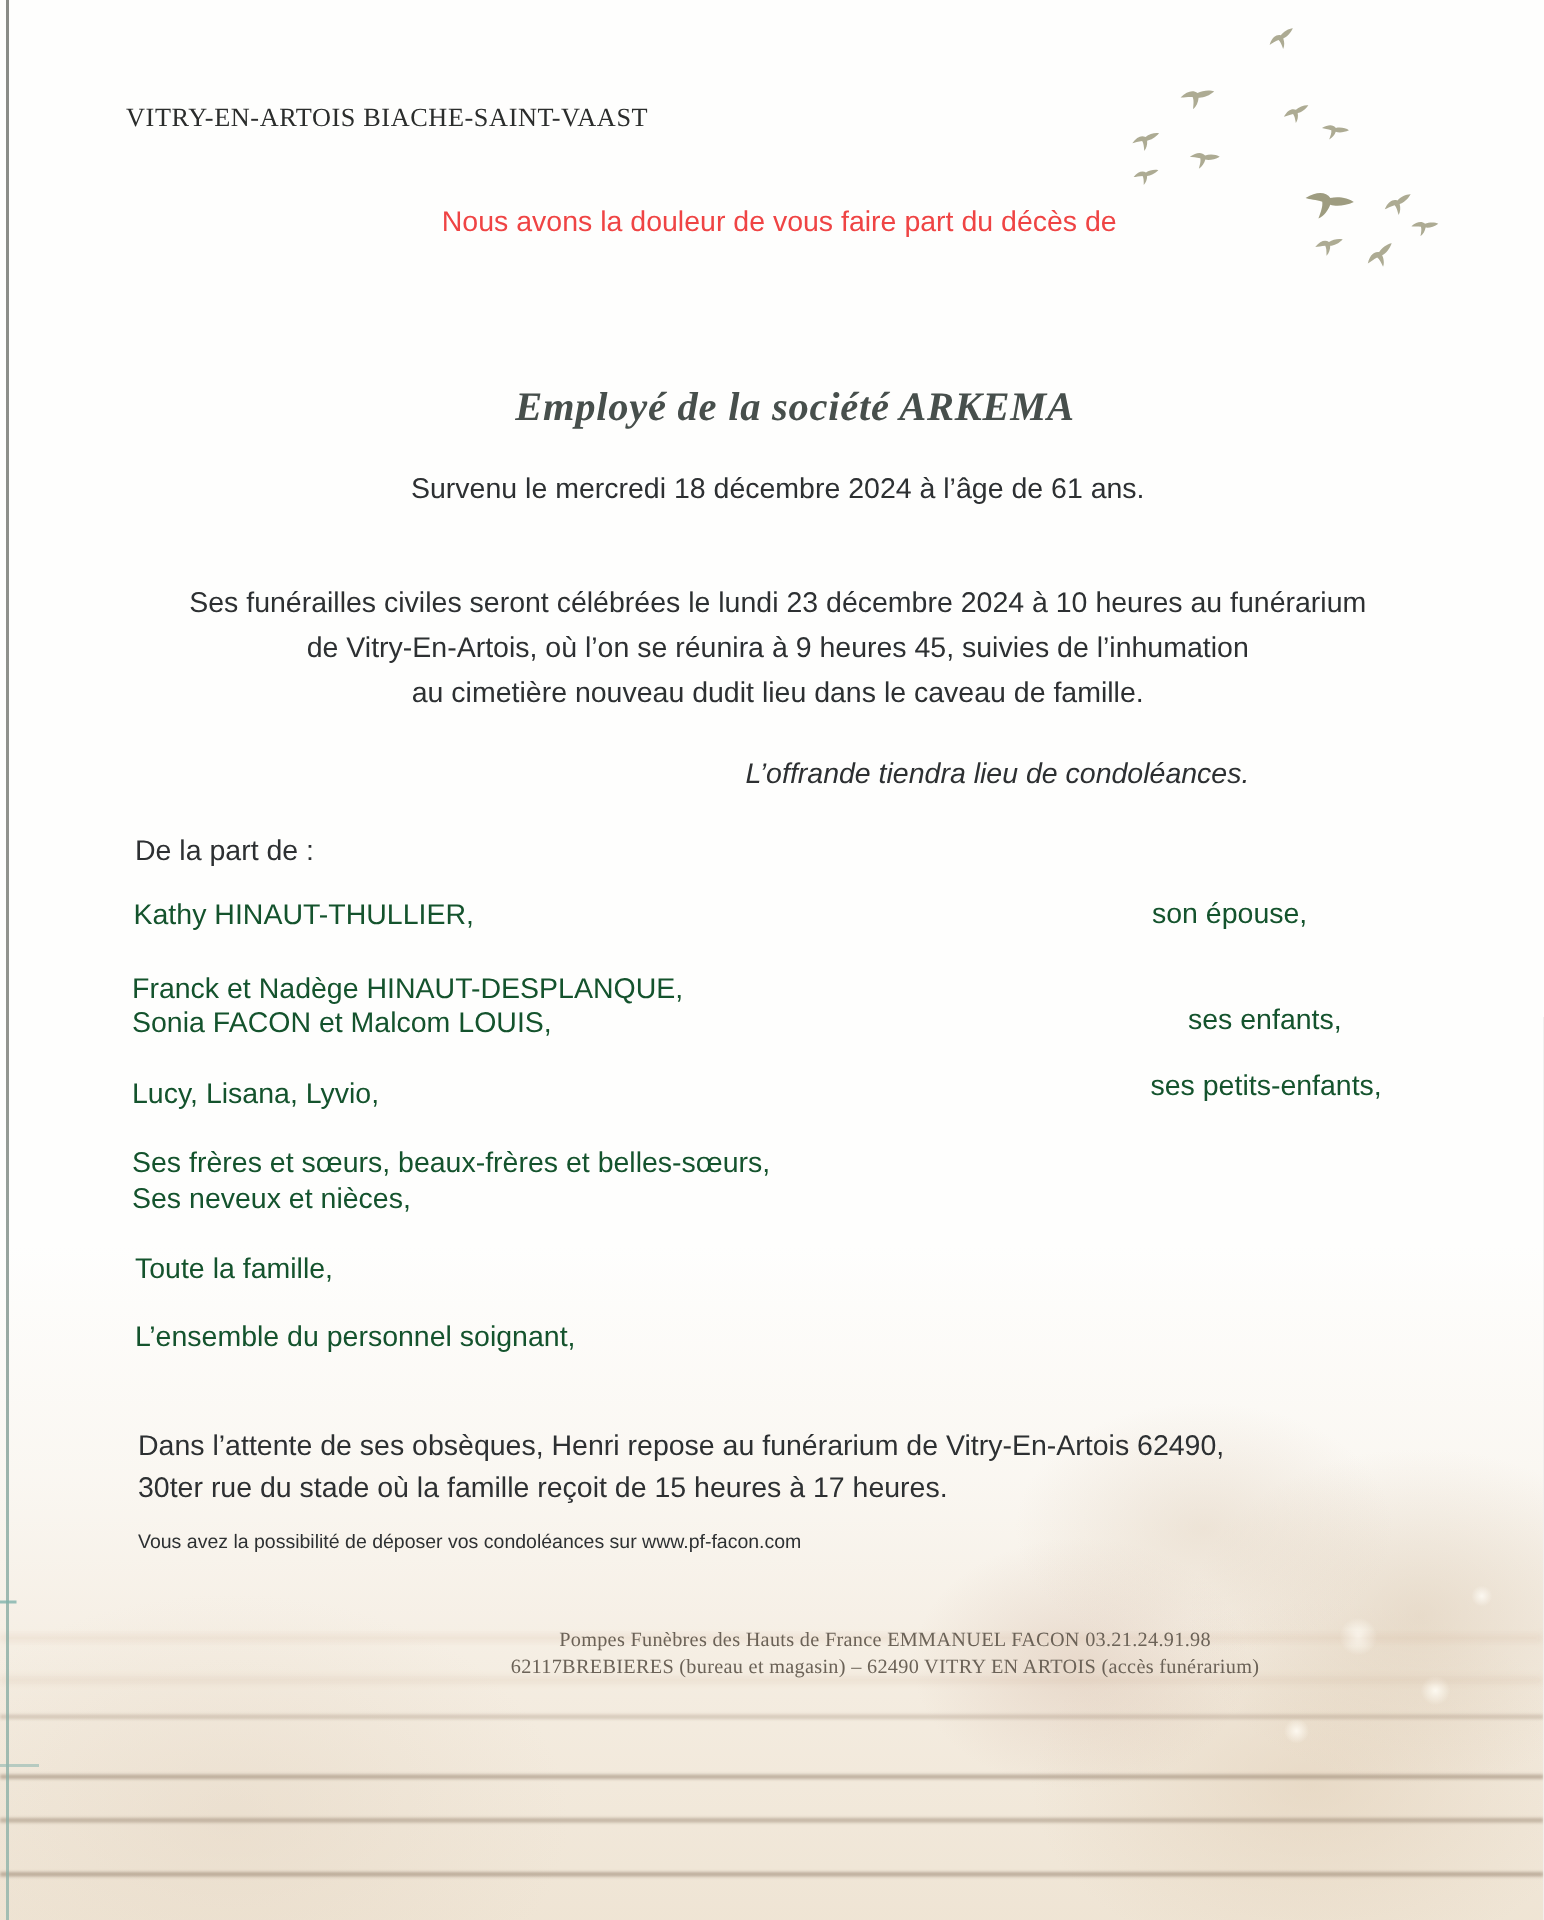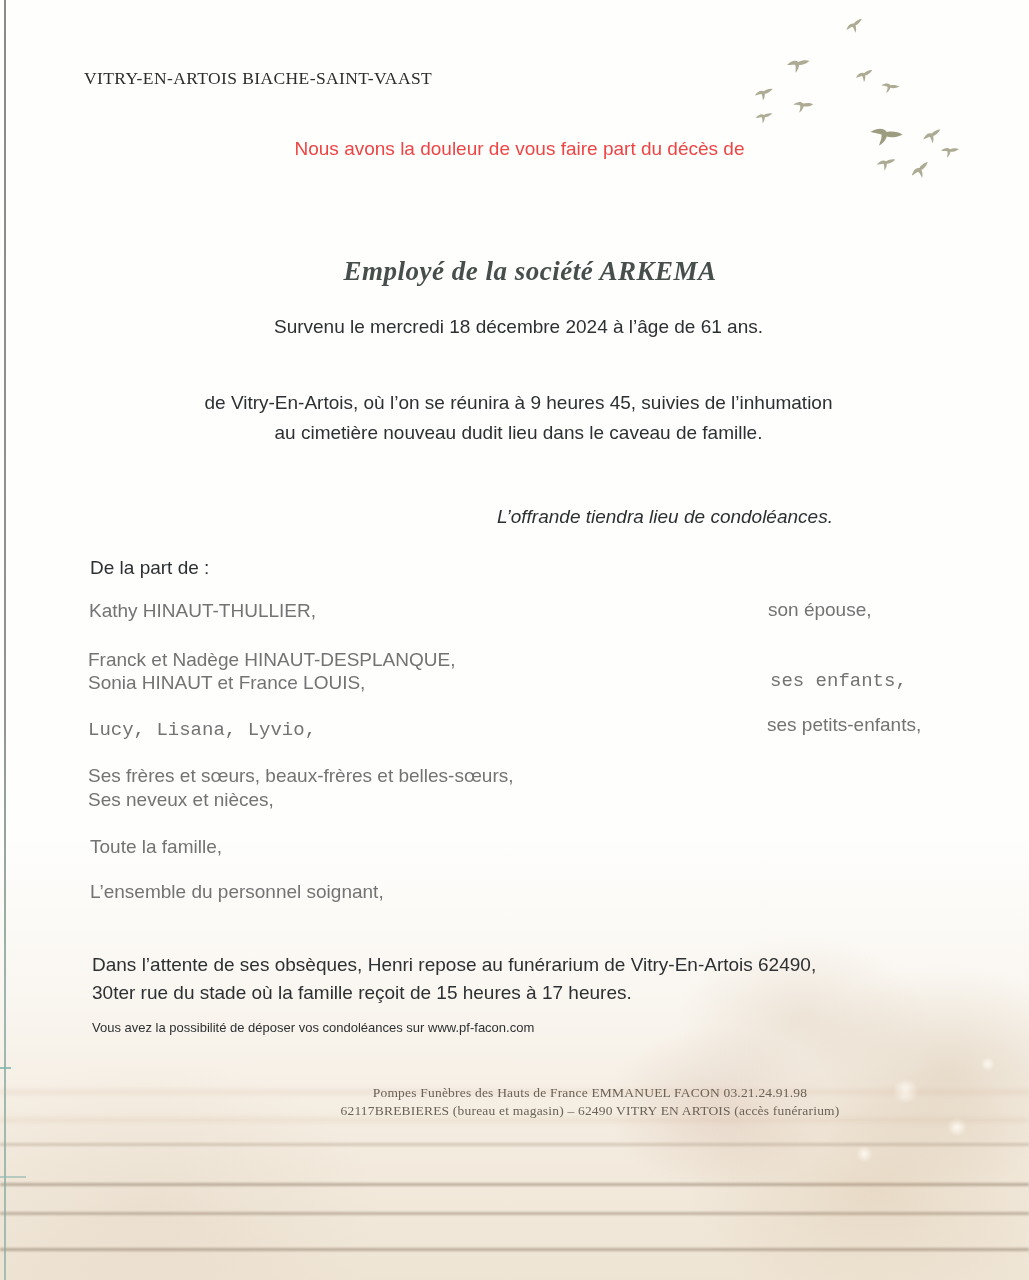--- a/index.html
+++ b/index.html
@@ -84,27 +84,27 @@
   }
   .ceremony{
     position:absolute;left:0;top:388px;width:1029px;text-align:center;
     font-size:19px;line-height:30px;padding-left:8px;box-sizing:border-box;
   }
   .offering-note{
     position:absolute;left:497px;top:506px;
     font-size:19px;font-style:italic;color:#2d3032;
   }
   .from-label{position:absolute;left:90px;top:557px;font-size:19px;}
-  .fam{position:absolute;font-size:19px;color:#737373;text-align:right;}
+  .fam{position:absolute;font-size:19px;color:#14532d;text-align:right;}
   .n1a{left:89px;top:600px;}
   .r1 {left:768px;top:599px;}
   .n2a{left:88px;top:649px;}
   .n2b{left:88px;top:672px;}
-  .r2 {left:770px;top:670px;font-family:Liberation Mono, monospace;}
-  .n3a{left:88px;top:719px;font-family:Liberation Mono, monospace;}
+  .r2 {left:792px;top:670px;}
+  .n3a{left:88px;top:719px;}
   .r3 {left:767px;top:714px;}
   .n4a{left:88px;top:765px;}
   .n4b{left:88px;top:789px;}
   .n5a{left:90px;top:836px;}
   .n6a{left:90px;top:881px;}
   .repose{
     position:absolute;left:92px;top:951px;width:860px;
     font-size:19px;line-height:27.5px;
   }
   .condolences-line{position:absolute;left:92px;top:1020px;font-size:13px;}
@@ -199,33 +199,34 @@
     </span>
 
   <div class="header-location">VITRY-EN-ARTOIS BIACHE-SAINT-VAAST</div>
 
   <div class="intro-line">Nous avons la douleur de vous faire part du décès de</div>
 
   <div class="deceased-occupation">Employé de la société ARKEMA</div>
   <div class="death-line">Survenu le mercredi 18 décembre 2024 à l’âge de 61 ans.</div>
 
   <div class="ceremony">
+    <div>Ses funérailles civiles seront célébrées le lundi 23 décembre 2024 à 10 heures au funérarium</div>
     <div>de Vitry-En-Artois, où l’on se réunira à 9 heures 45, suivies de l’inhumation</div>
     <div>au cimetière nouveau dudit lieu dans le caveau de famille.</div>
   </div>
 
   <div class="offering-note">L’offrande tiendra lieu de condoléances.</div>
 
   <div class="from-label">De la part de :</div>
 
   <div class="fam n1a">Kathy HINAUT-THULLIER,</div>
   <div class="fam r1">son épouse,</div>
 
   <div class="fam n2a">Franck et Nadège HINAUT-DESPLANQUE,</div>
-  <div class="fam n2b">Sonia HINAUT et France LOUIS,</div>
+  <div class="fam n2b">Sonia FACON et Malcom LOUIS,</div>
   <div class="fam r2">ses enfants,</div>
 
   <div class="fam n3a">Lucy, Lisana, Lyvio,</div>
   <div class="fam r3">ses petits-enfants,</div>
 
   <div class="fam n4a">Ses frères et sœurs, beaux-frères et belles-sœurs,</div>
   <div class="fam n4b">Ses neveux et nièces,</div>
 
   <div class="fam n5a">Toute la famille,</div>
 

